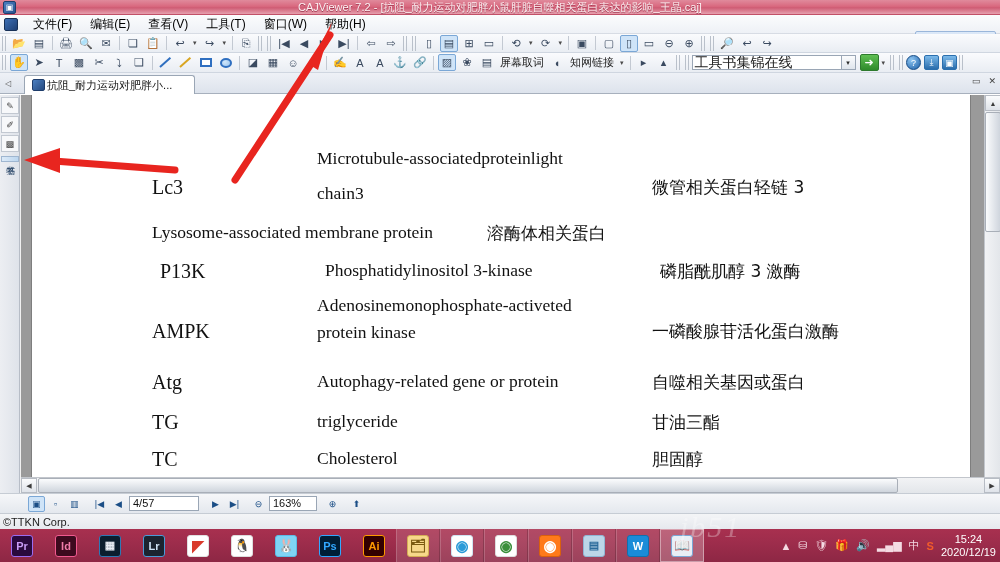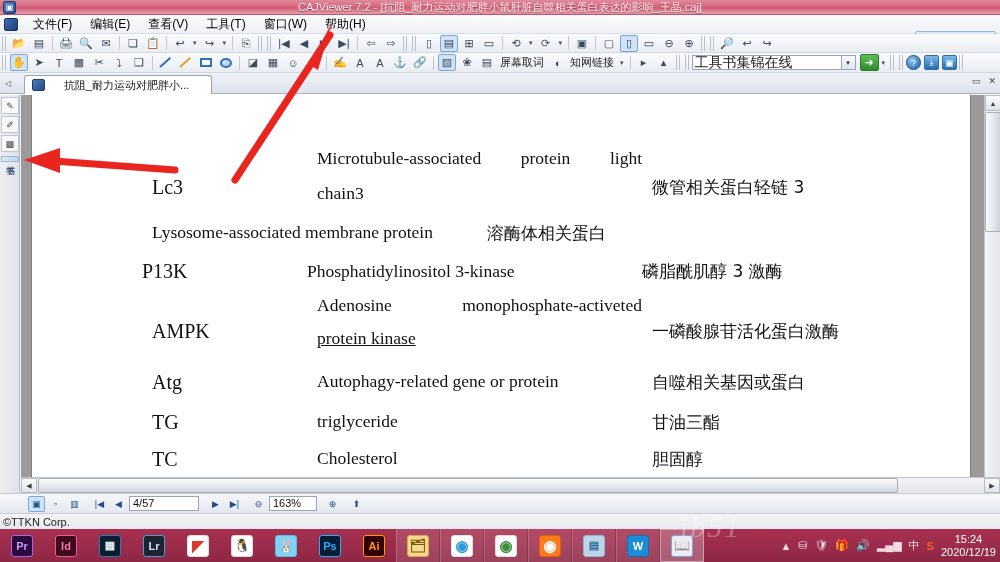--- a/index.html
+++ b/index.html
@@ -123,21 +123,21 @@
     border-bottom: 1px solid #a7b0bd;
   }
   #tabstrip .scrollarrow {
     position: absolute; left: 2px; top: 4px; width: 12px; height: 13px;
     font-size: 8px; color: #555; text-align: center; line-height: 13px; cursor: default;
   }
   #doctab {
     position: absolute; left: 24px; top: 2px; height: 19px;
     background: #fff; border: 1px solid #9aa6b5; border-bottom: none;
     border-radius: 3px 3px 0 0;
-    display: flex; align-items: center; gap: 19px; padding: 0 22px 0 7px;
+    display: flex; align-items: center; gap: 2px; padding: 0 22px 0 7px;
   }
   #doctab .ticon { width: 13px; height: 12px; background: linear-gradient(135deg,#4a7fc1,#25497f);
                    border: 1px solid #1d3c6b; border-radius: 2px; }
   #doctab .tlabeltxt { font-size: 11px; color: #111; white-space: nowrap; }
   #tabstrip .rightbtns {
     position: absolute; right: 4px; top: 3px; display: flex; gap: 8px;
     font-size: 9px; color: #444;
   }
 
   
@@ -171,21 +171,21 @@
     position: absolute; left: 10px; top: 0; width: 940px; height: 403px;
     background: #fff; border: 1px solid #7e7e7e; border-top: none;
     overflow: hidden;
   }
 
   
   .docrow { position: absolute; display: flex; }
   .abbrev { font-family: "Liberation Serif", serif; font-size: 20px; color: #111; }
   .eng    { font-family: "Liberation Serif", serif; font-size: 17.5px; color: #111; }
   .chn    { font-family: "DejaVu Sans", sans-serif; font-size: 17px; color: #111; }
-  .eng.justify { display: flex; justify-content: space-between; }
+  .eng.justify { display: flex; }
 
   
   #vscroll {
     position: absolute; right: 0; top: 0; width: 16px; height: 403px;
     background: linear-gradient(to right,#f2f3f5,#e3e6ea);
     border-left: 1px solid #c2c6cc;
   }
   #vscroll .arrow {
     width: 16px; height: 16px; background: linear-gradient(to bottom,#fbfcfd,#dfe3e9);
     border: 1px solid #b7bcc4; display: flex; align-items: center; justify-content: center;
@@ -454,34 +454,34 @@
           <div class="eng" style="margin-top:14px;">chain3</div>
         </div>
         <div class="chn" style="padding-top:28px;">微管相关蛋白轻链 3</div>
       </div>
 
       <div class="docrow" style="left:120px; top:127px; width:800px;">
         <div class="eng" style="width:335px;">Lysosome-associated membrane protein</div>
         <div class="chn">溶酶体相关蛋白</div>
       </div>
 
-      <div class="docrow" style="left:110px; top:165px; width:800px;align-items:center;">
+      <div class="docrow" style="left:128px; top:165px; width:800px;">
         <div class="abbrev" style="width:165px;">P13K</div>
         <div class="eng" style="width:335px;">Phosphatidylinositol 3-kinase</div>
         <div class="chn">磷脂酰肌醇 3 激酶</div>
       </div>
 
       <div class="docrow" style="left:120px; top:200px; width:800px;">
         <div class="abbrev" style="width:165px; padding-top:25px;">AMPK</div>
         <div style="width:335px;">
           <div class="eng justify" style="width:325px;">
             <span>Adenosine</span>
             <span>monophosphate-activeted</span>
           </div>
-          <div class="eng" style="margin-top:12px;text-decoration:underline;">protein kinase</div>
+          <div class="eng" style="margin-top:6px;">protein kinase</div>
         </div>
         <div class="chn" style="padding-top:25px;">一磷酸腺苷活化蛋白激酶</div>
       </div>
 
       <div class="docrow" style="left:120px; top:276px; width:800px;">
         <div class="abbrev" style="width:165px;">Atg</div>
         <div class="eng" style="width:335px;">Autophagy-related gene or protein</div>
         <div class="chn">自噬相关基因或蛋白</div>
       </div>
 

